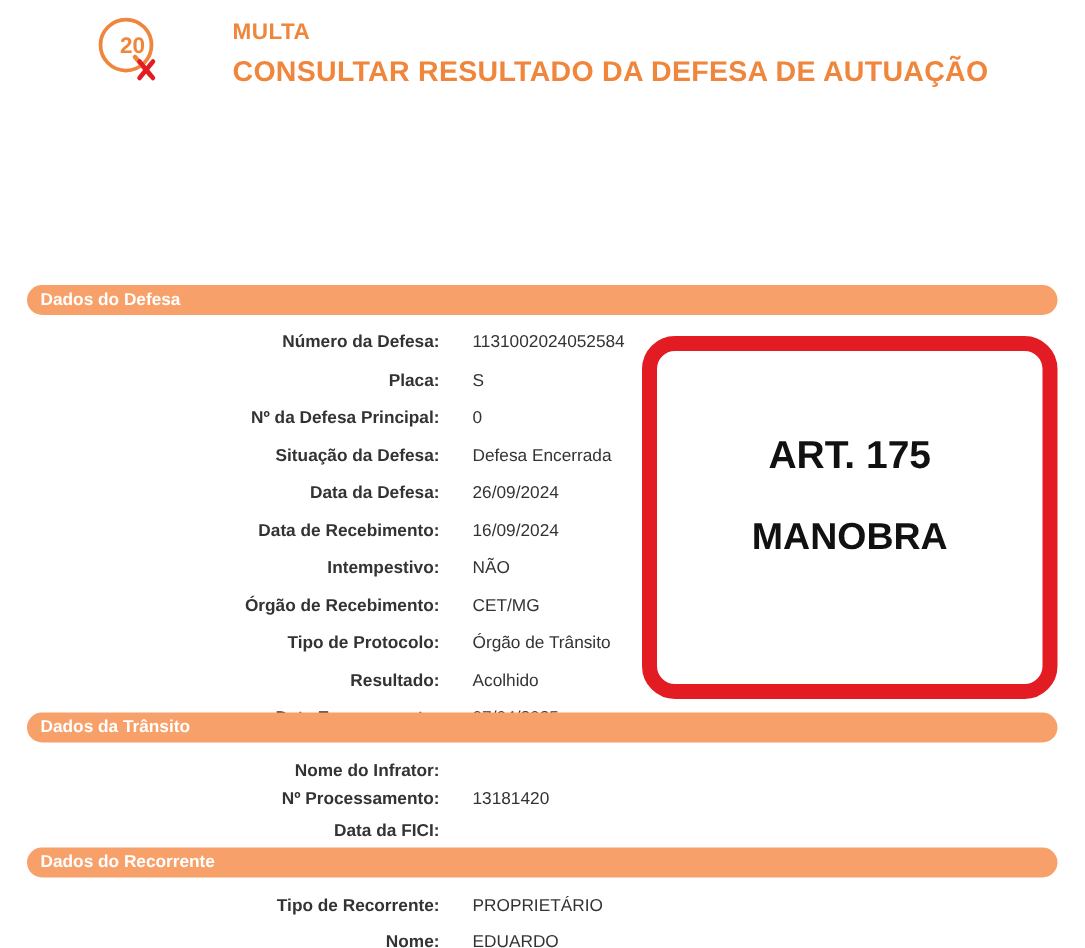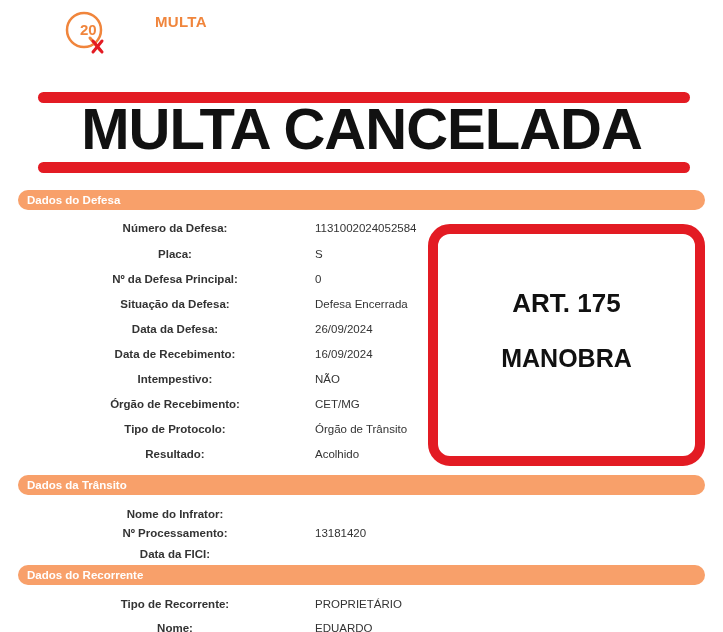--- a/index.html
+++ b/index.html
@@ -106,24 +106,24 @@
   
   .field {
     position: absolute;
     font-size: 11.5px;
     color: #222222;
     height: 16px;
     line-height: 16px;
   }
   .field .lbl {
     position: absolute;
-    right: 0;
+    right: 12px;
     top: 0;
     width: 260px;
-    text-align: center;
+    text-align: right;
     font-weight: bold;
     color: #333333;
     white-space: nowrap;
   }
   .field .val {
     position: absolute;
     left: 0;
     top: 0;
     white-space: nowrap;
     color: #333333;
@@ -183,27 +183,23 @@
     <div class="logo">
       <svg width="48" height="48" viewBox="0 0 48 48">
         <circle cx="24" cy="22" r="17" fill="none" stroke="#f0853c" stroke-width="2.5"></circle>
         <text x="20" y="27" font-family="Liberation Sans, sans-serif" font-size="15" font-weight="bold" fill="#f0853c">20</text>
         <path d="M30 30 L40 42" stroke="#f0853c" stroke-width="3" stroke-linecap="round"></path>
         <path d="M33 44 L42 33" stroke="#e31b23" stroke-width="3" stroke-linecap="round"></path>
         <path d="M33 33 L42 44" stroke="#e31b23" stroke-width="3" stroke-linecap="round"></path>
       </svg>
     </div>
     <div class="header-title">MULTA</div>
-  </div>
-
-  <div class="stamp-wrap">
-    <div class="stamp-bar top"></div>
-    <div class="stamp-text">MULTA CANCELADA</div>
-    <div class="stamp-bar bottom"></div>
-  </div>
+    <div class="header-subtitle">CONSULTAR RESULTADO DA DEFESA DE AUTUAÇÃO</div>
+  </div>
+
 
   <div class="section-bar" id="bar-defesa">Dados do Defesa</div>
 
   <div class="field" style="top:220px;">
     <div class="lbl-col">
         <span class="lbl">Número da Defesa:</span>
       </div>
     <div class="val-col">
         <span class="val">1131002024052584</span>
       </div>

